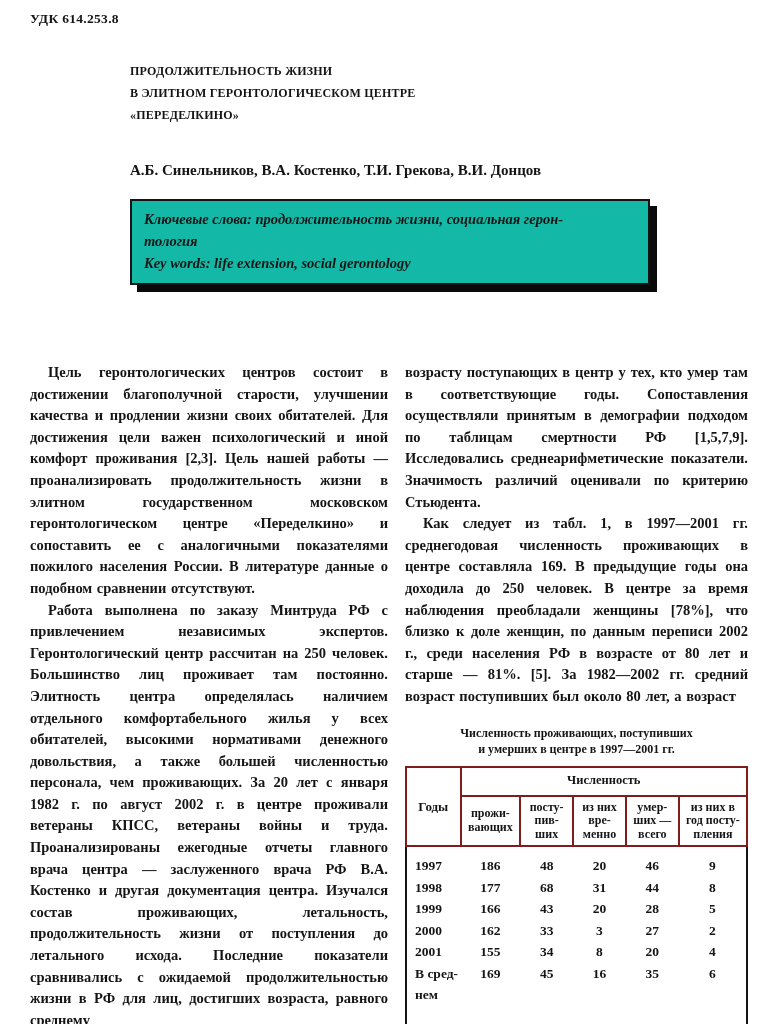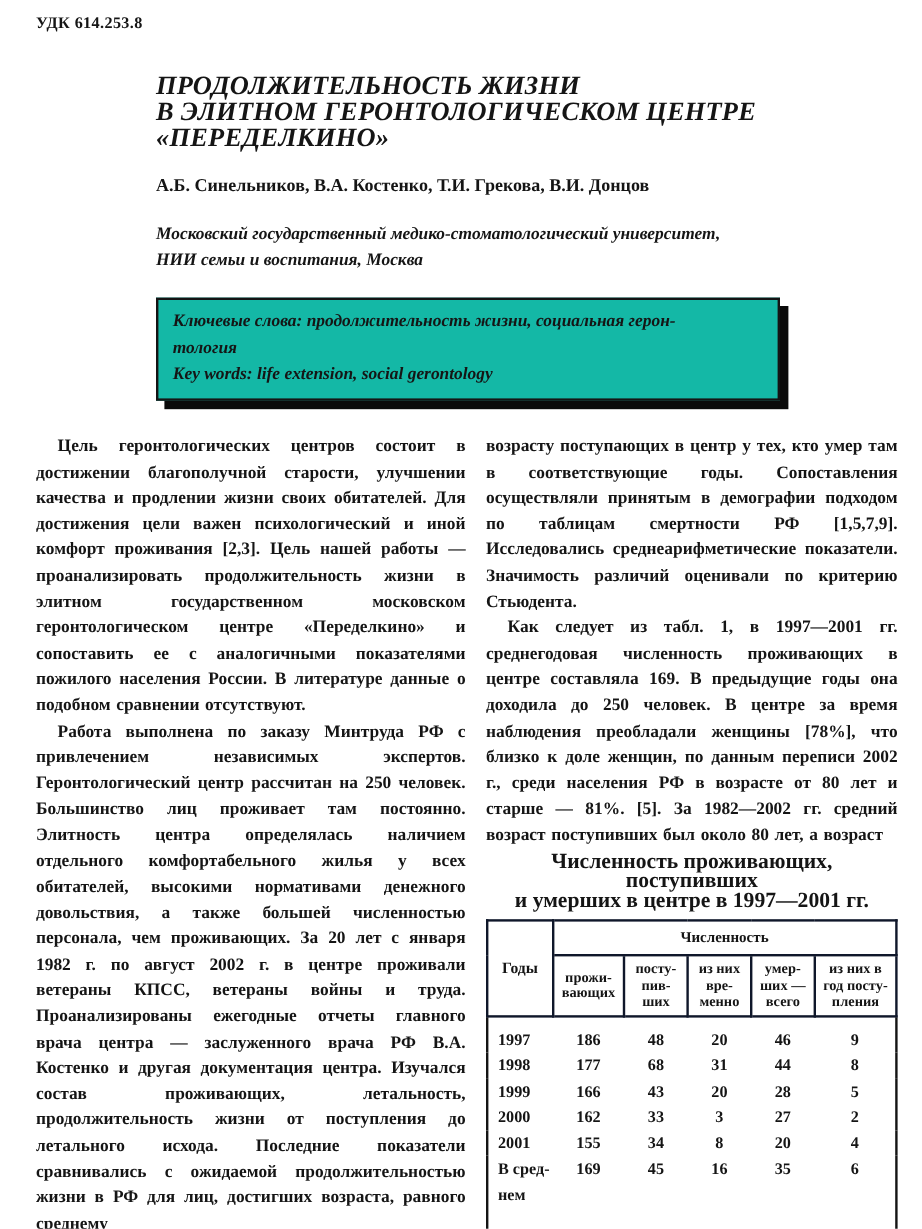--- a/index.html
+++ b/index.html
@@ -16,27 +16,26 @@
   .udk {
     position: absolute; top: 11px; left: 30px;
     font-size: 13.5px; font-weight: 700;
     letter-spacing: 0.3px;
     text-align: center;
   }
 
   .head-block { position: absolute; left: 130px; top: 60px; width: 545px; }
 
   .title {
-    font-size: 22px; font-weight: 700;
+    font-size: 12px; font-weight: 700;
     line-height: 22px; white-space: pre-line;
     letter-spacing: 0.2px;
-    font-style: italic;
-  }
-
-  .authors { margin-top: 21px; font-size: 15px; font-weight: 700; }
+  }
+
+  .authors { margin-top: 36px; font-size: 15px; font-weight: 700; }
 
   .affiliation {
     margin-top: 20px; font-size: 14.5px; font-weight: 700;
     font-style: italic; line-height: 22px; white-space: pre-line;
   }
 
   .kw-box {
     margin-top: 20px; width: 520px;
     background: #14b8a6;
     border: 2px solid #141414;
@@ -61,32 +60,32 @@
     font-weight: 700;
     word-spacing: 1px;
   }
   .col p.indent { text-indent: 18px; }
 
   .table-label {
     margin-top: 13px; text-align: right;
     font-size: 13.5px; font-weight: 700;
   }
   .table-caption {
-    margin-top: 1px; text-align: center;
-    font-size: 18px; font-weight: 700;
+    margin-top: 17px; text-align: center;
+    font-size: 12px; font-weight: 700;
     line-height: 16.5px; white-space: pre-line;
   }
 
   table.t1 {
     margin-top: 8px; width: 100%;
     border-collapse: collapse;
     border: 2.5px solid #141414;
   }
   table.t1 th {
-    border: 2px solid #0f172a;
+    border: 2px solid #7f1d1d;
     font-size: 12px; line-height: 13.5px;
     font-weight: 700; text-align: center;
     vertical-align: middle;
     padding: 4px 1px; white-space: pre-line;
   }
   table.t1 th.group-h { height: 29px; font-size: 12.5px; }
   table.t1 th.years-h { font-size: 13px; border-radius: 23px; }
   table.t1 thead { border-bottom: 2.5px solid #141414; }
   table.t1 tbody td {
     border: none;
@@ -105,22 +104,20 @@
 
 <div>
 
   <div class="udk">УДК 614.253.8</div>
 
   <div class="head-block">
     <div class="title">ПРОДОЛЖИТЕЛЬНОСТЬ ЖИЗНИ
 В ЭЛИТНОМ ГЕРОНТОЛОГИЧЕСКОМ ЦЕНТРЕ
 «ПЕРЕДЕЛКИНО»</div>
     <div class="authors">А.Б. Синельников, В.А. Костенко, Т.И. Грекова, В.И. Донцов</div>
-    <div class="affiliation">Московский государственный медико-стоматологический университет,
-НИИ семьи и воспитания, Москва</div>
     <div class="kw-box">
       <div class="kw-ru">Ключевые слова: продолжительность жизни, социальная герон-
 тология</div>
       <div class="kw-en">Key words: life extension, social gerontology</div>
     </div>
   </div>
 
   <div class="columns">
 
     <div class="col col-left">

